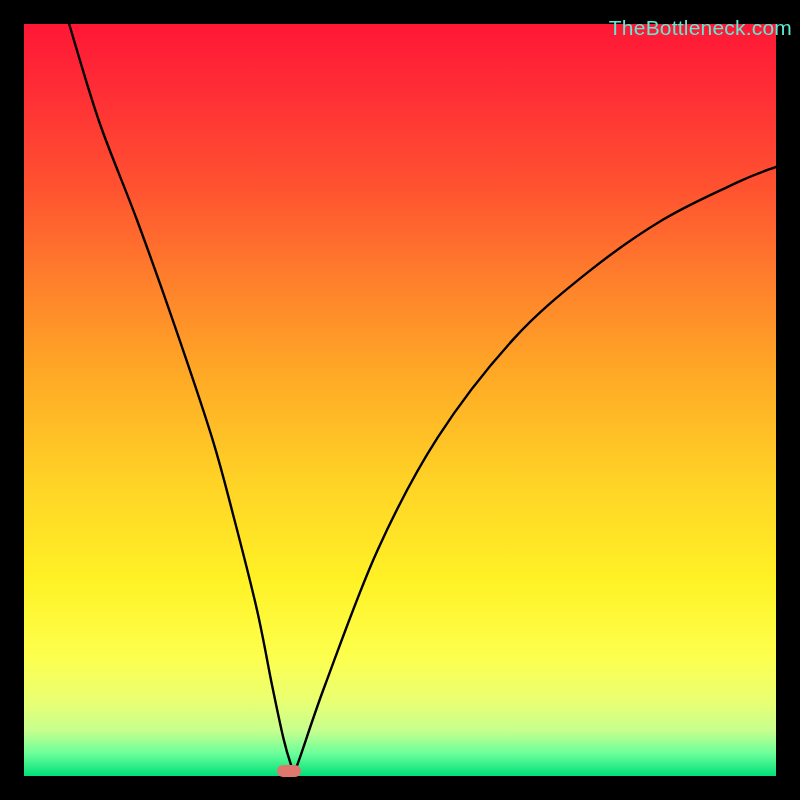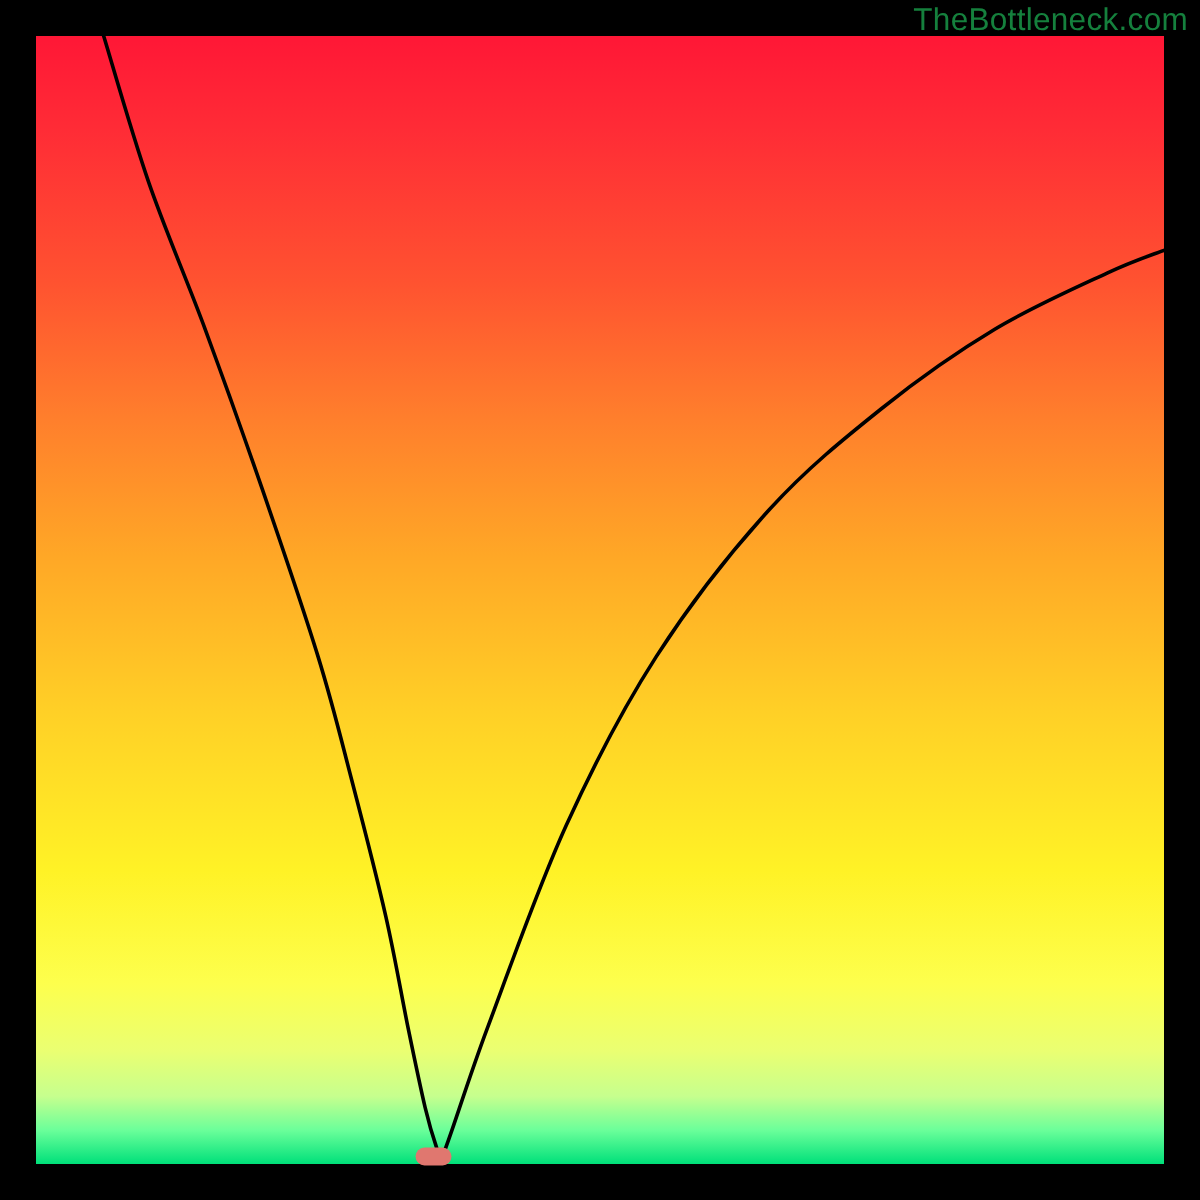--- a/index.html
+++ b/index.html
@@ -26,23 +26,23 @@
       #ffd026 60%,
       #fff226 74%,
       #fdff4d 84%,
       #eaff72 90%,
       #c6ff8e 94%,
       #6bff9a 97%,
       #00e07a 100%);
   }
   .watermark {
     position: absolute;
-    top: 2px;
+    top: 16px;
     right: 8px;
-    color: #15803d;
+    color: #5eead4;
     font-size: 21px;
     font-weight: 500;
     letter-spacing: 0.2px;
     z-index: 5;
   }
   svg.curve {
     position: absolute;
     left: 0;
     top: 0;
     width: 752px;

